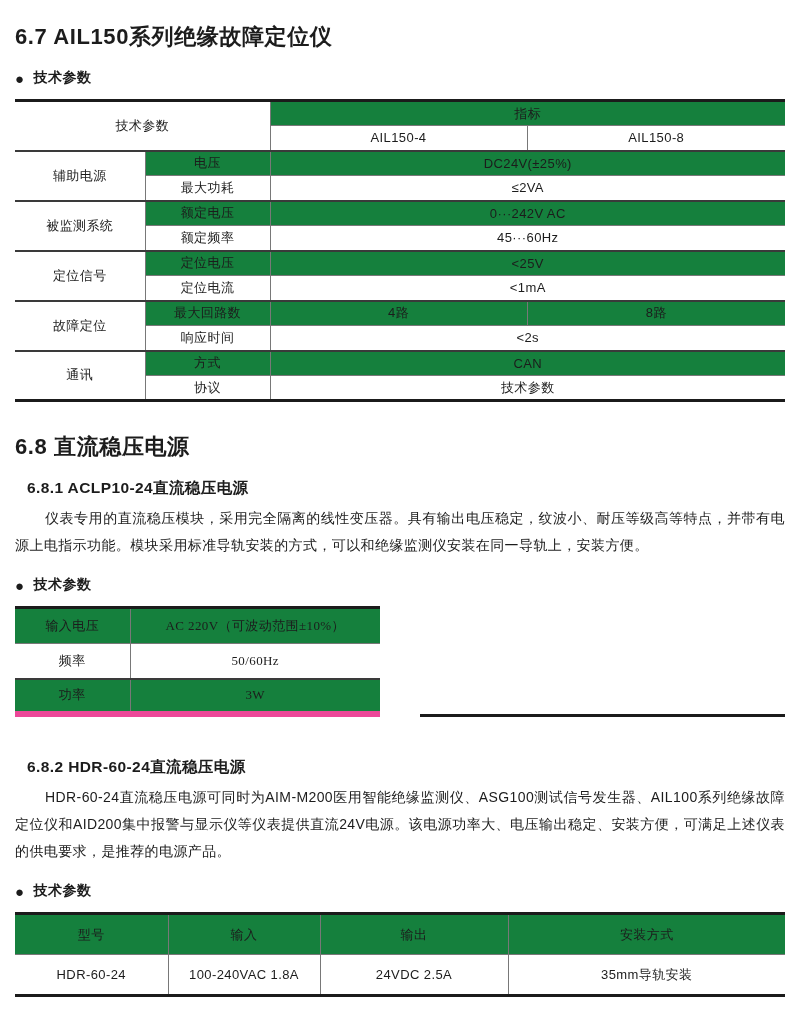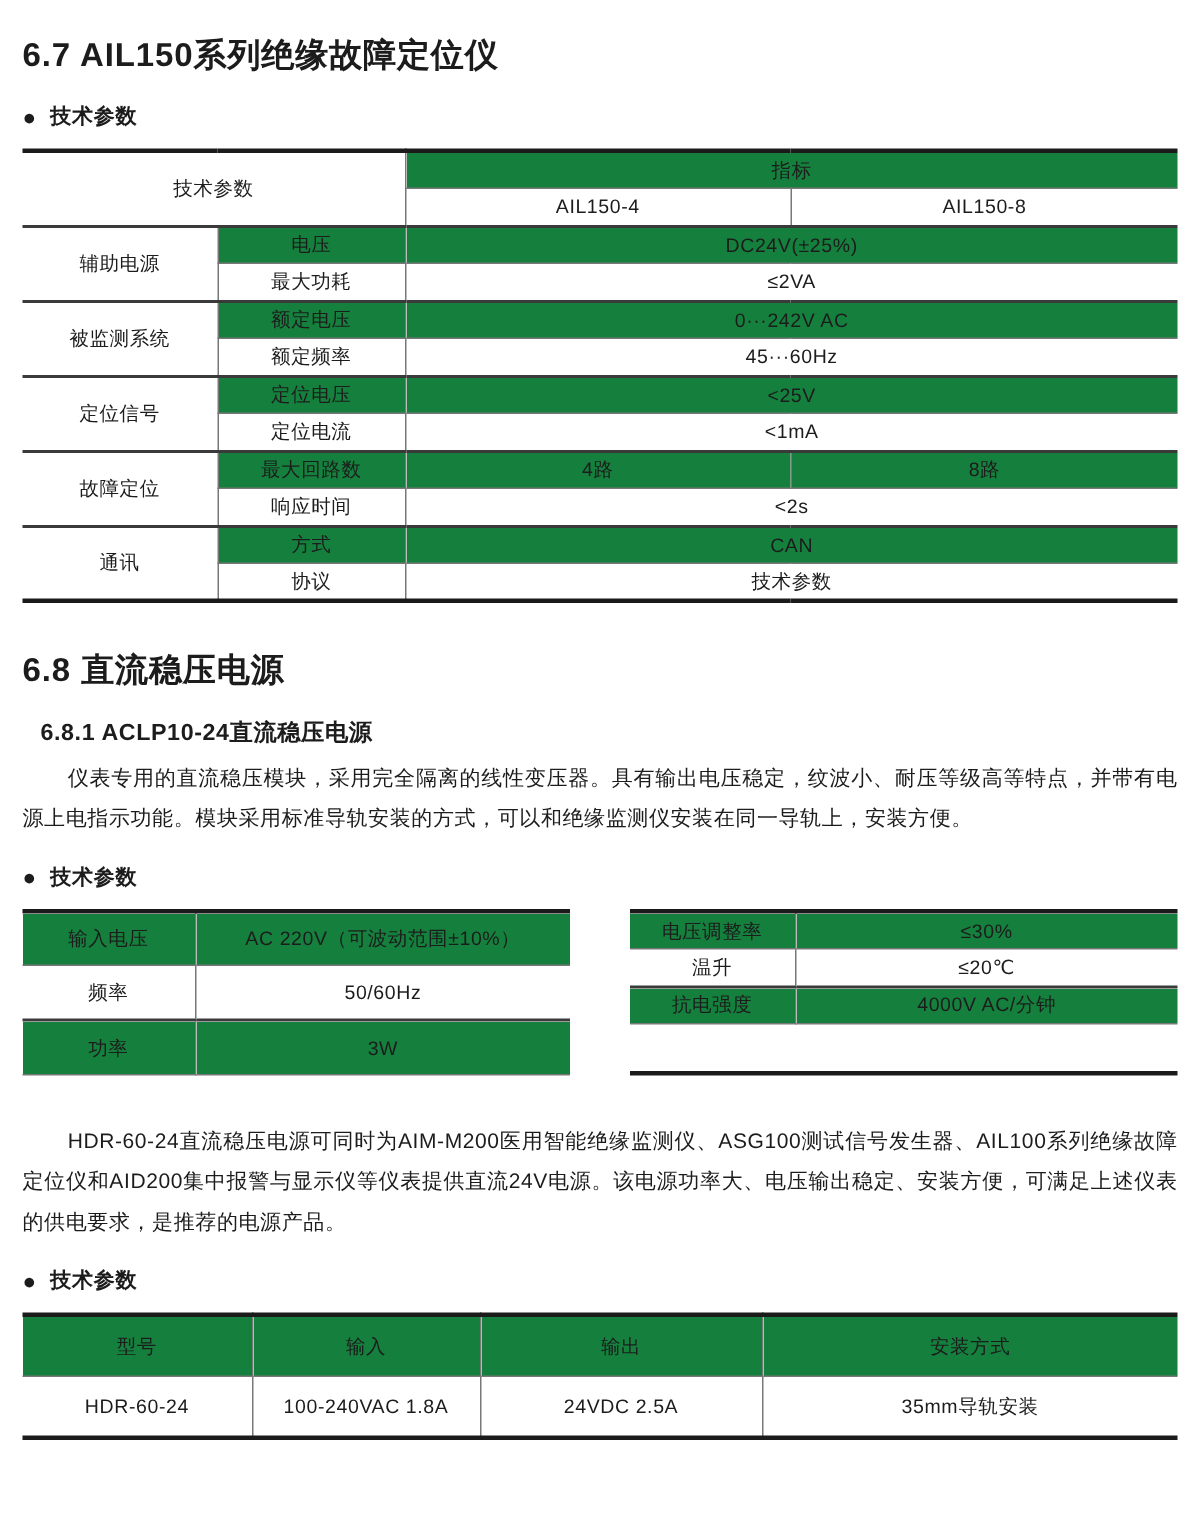--- a/index.html
+++ b/index.html
@@ -37,21 +37,21 @@
     overflow:hidden; white-space:nowrap;
   }
   td:first-child { border-left:none; }
   td:last-child  { border-right:none; }
   tr.g > td { border-top:2px solid #3a3a3a; }
   .shade { background:#15803d; }
 
   .t1 { width:770px; border-top:3px solid #1b1b1b; border-bottom:3px solid #1b1b1b; margin-top:2px; }
 
   .dual { display:flex; justify-content:space-between; width:770px; }
-  .t-mini-left  { width:365px; border-top:3px solid #1b1b1b; border-bottom:1px solid #ec4899; }
+  .t-mini-left  { width:365px; border-top:3px solid #1b1b1b; border-bottom:6px solid #ec4899;font-family:Liberation Serif, serif; }
   .t-mini-right { width:365px; border-top:3px solid #1b1b1b; }
   .rwrap { position:relative; width:365px; height:111px; }
   .rline { position:absolute; left:0; bottom:0; width:100%; border-bottom:3px solid #1b1b1b; }
 
   .t3 { width:770px; border-top:3px solid #1b1b1b; border-bottom:3px solid #1b1b1b; margin-top:4px; }
   .t3 td { height:41px; }
 
   .gap-68 { height:20px; }
   .gap-682 { height:24px; }
 </style>
@@ -164,46 +164,27 @@
         <td>50/60Hz</td>
       </tr>
       <tr class="g">
         <td class="shade">功率</td>
         <td class="shade">3W</td>
       </tr>
     </tbody>
       </table>
 
     <div class="rwrap">
-      <table class="t-mini-right">
-        <colgroup>
-            <col style="width:110px">
-            <col style="width:255px">
-          </colgroup>
-        <tbody>
-            <tr>
-          <td class="shade">电压调整率</td>
-          <td class="shade">≤30%</td>
-        </tr>
-        <tr>
-          <td>温升</td>
-          <td>≤20℃</td>
-        </tr>
-        <tr class="g">
-          <td class="shade">抗电强度</td>
-          <td class="shade">4000V AC/分钟</td>
-        </tr>
-      </tbody>
-        </table>
       <div class="rline"></div>
     </div>
   </div>
 
   <div class="gap-682"></div>
 
+  <div class="sub-heading">6.8.2 HDR-60-24直流稳压电源</div>
   <p class="body-para">HDR-60-24直流稳压电源可同时为AIM-M200医用智能绝缘监测仪、ASG100测试信号发生器、AIL100系列绝缘故障定位仪和AID200集中报警与显示仪等仪表提供直流24V电源。该电源功率大、电压输出稳定、安装方便，可满足上述仪表的供电要求，是推荐的电源产品。</p>
 
   <div class="bullet-row">
     <span class="bullet-dot">●</span>
     <span>技术参数</span>
   </div>
 
   <table class="t3">
     <colgroup>
         <col style="width:153px">

